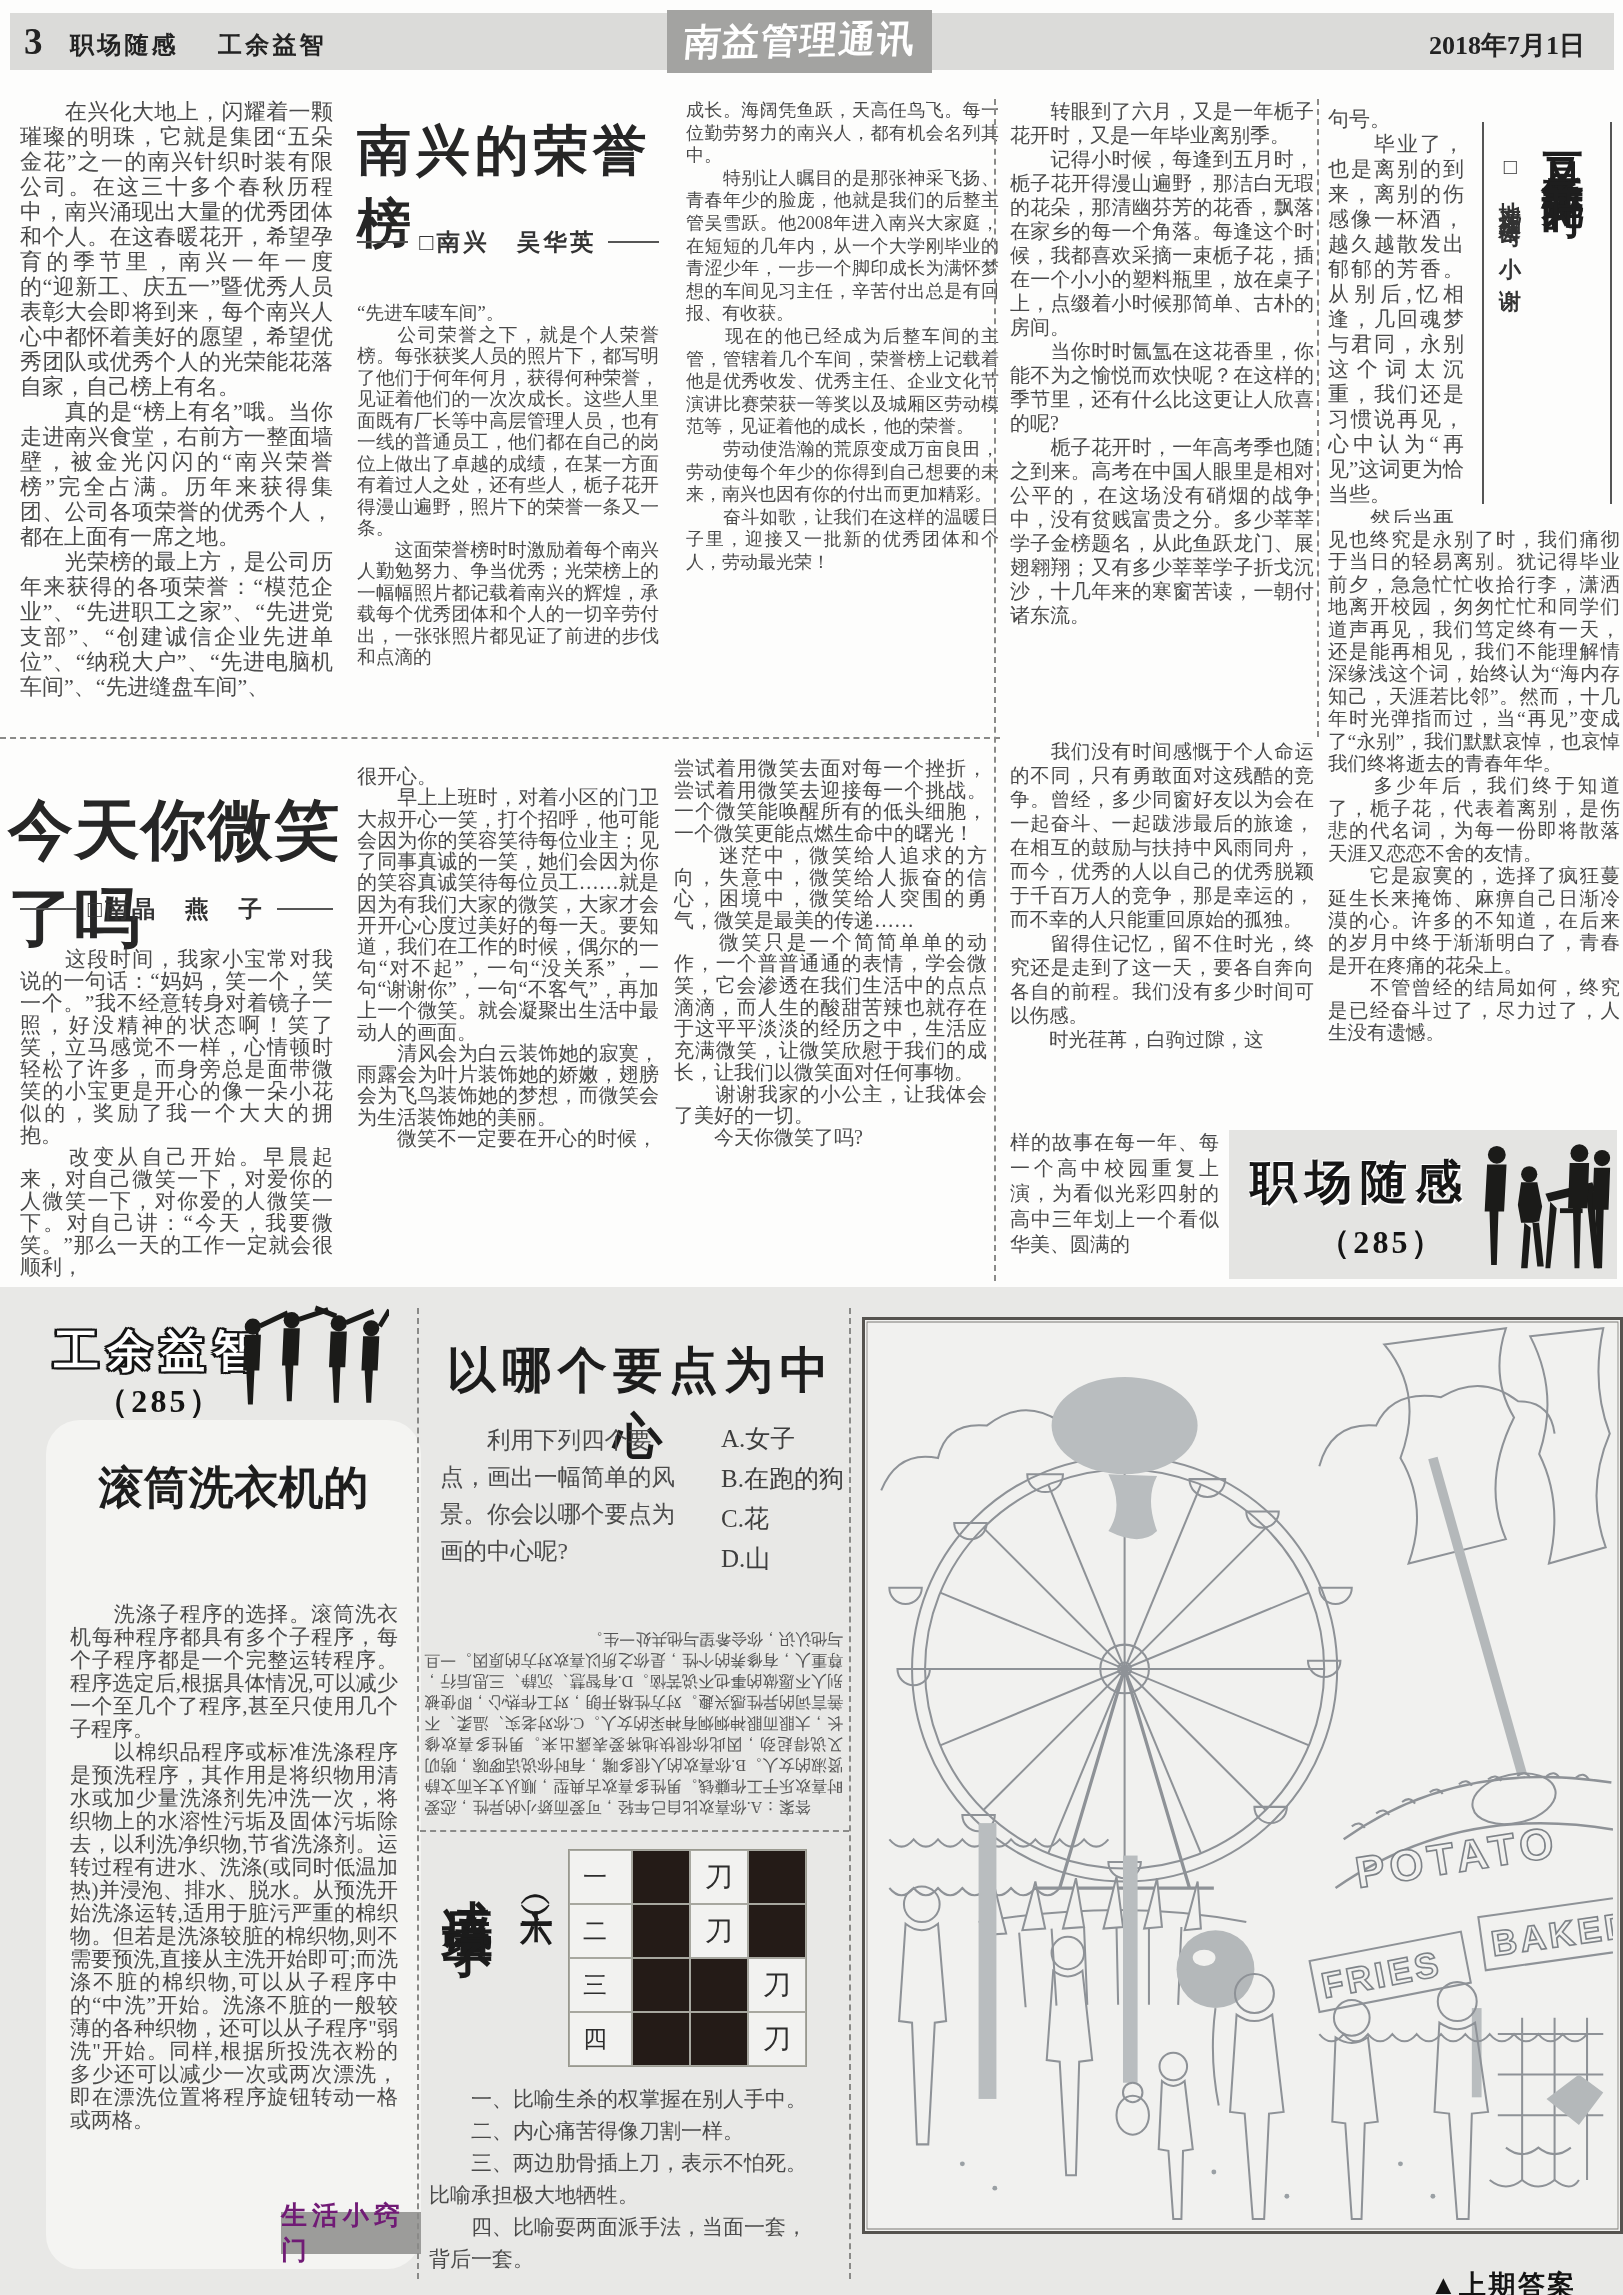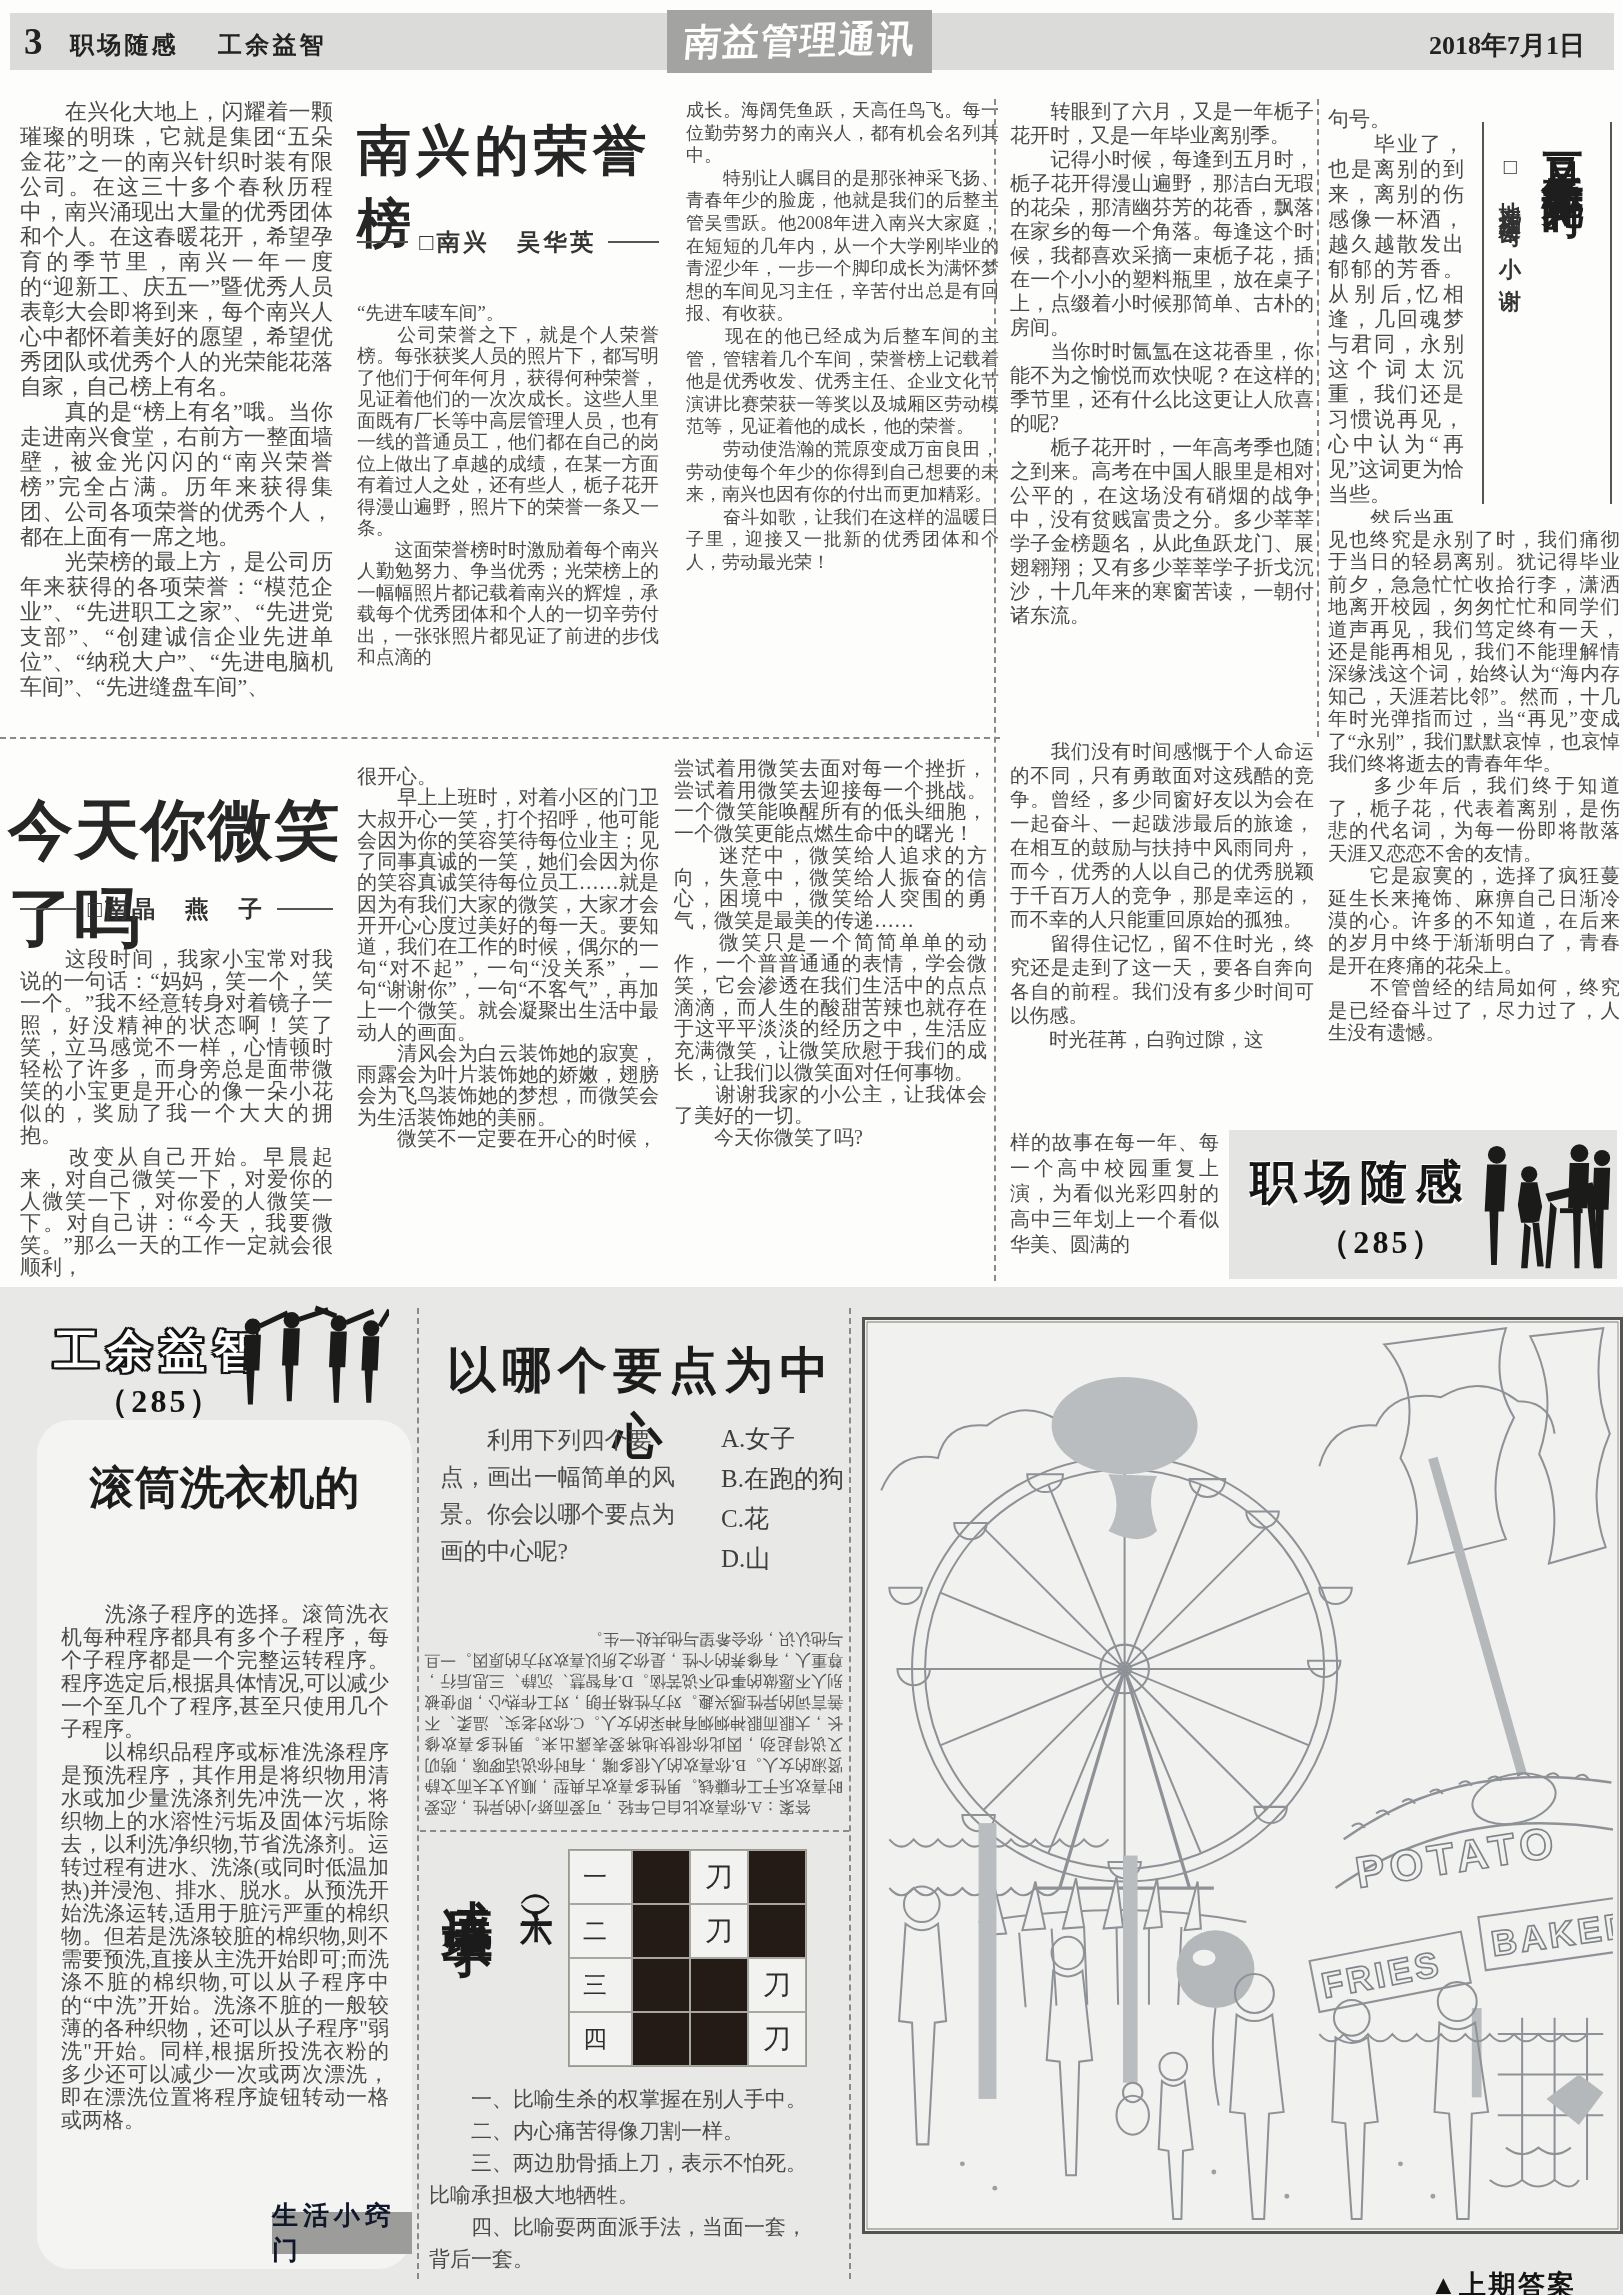--- a/index.html
+++ b/index.html
@@ -31,23 +31,23 @@
   
   .badge-box{background:#e4e4e2;}
   .badge-title{font-weight:900;color:#161616;letter-spacing:8px;
                text-shadow:1.6px 1.6px 0 #ffffff,-0.8px -0.8px 0 #ffffff;}
   .badge-title.outline{color:#fff;text-shadow:
       -2.4px -2.4px 0 #141414,2.4px -2.4px 0 #141414,-2.4px 2.4px 0 #141414,2.4px 2.4px 0 #141414,
       -2.4px 0 0 #141414,2.4px 0 0 #141414,0 -2.4px 0 #141414,0 2.4px 0 #141414;}
   .badge-issue{font-weight:700;color:#141414;}
   
   .bottom-section{left:0;top:1287px;width:1623px;height:1009px;background:#e8e8e6;}
-  .washer-card{left:37px;top:1420px;width:375px;height:849px;background:#f4f4f2;border-radius:34px;}
+  .washer-card{left:46px;top:1420px;width:375px;height:849px;background:#f4f4f2;border-radius:34px;}
   .washer-title{width:100%;text-align:center;font-size:45px;font-weight:800;color:#1d1d1d;line-height:1.4;}
-  .tag{background:#9c9c9a;color:#0f172a;font-weight:700;font-size:26px;
+  .tag{background:#9c9c9a;color:#701a75;font-weight:700;font-size:26px;
        display:flex;align-items:center;justify-content:center;letter-spacing:4.9px;}
   
   .fp-title{font-size:49px;font-weight:800;color:#1c1c1c;letter-spacing:6.5px;text-align:center;}
   .fp-intro{white-space:pre-wrap;font-size:23.5px;line-height:37px;color:#4a4a4a;}
   .fp-opt{font-size:25px;line-height:40px;color:#3e3e3e;}
   .fp-answer{white-space:pre-wrap;font-size:16px;line-height:21px;color:#555;
              transform:rotate(180deg);text-align:justify;overflow:hidden;}
   
   .cw-vtitle{writing-mode:vertical-rl;font-size:50px;font-weight:800;color:#1b1b1b;letter-spacing:8px;}
   .cw-vissue{writing-mode:vertical-rl;font-size:32px;font-weight:700;color:#1b1b1b;}

